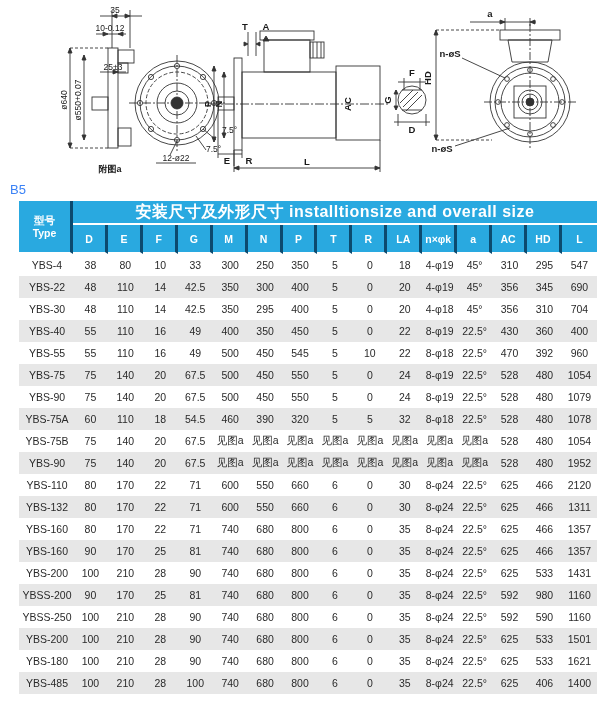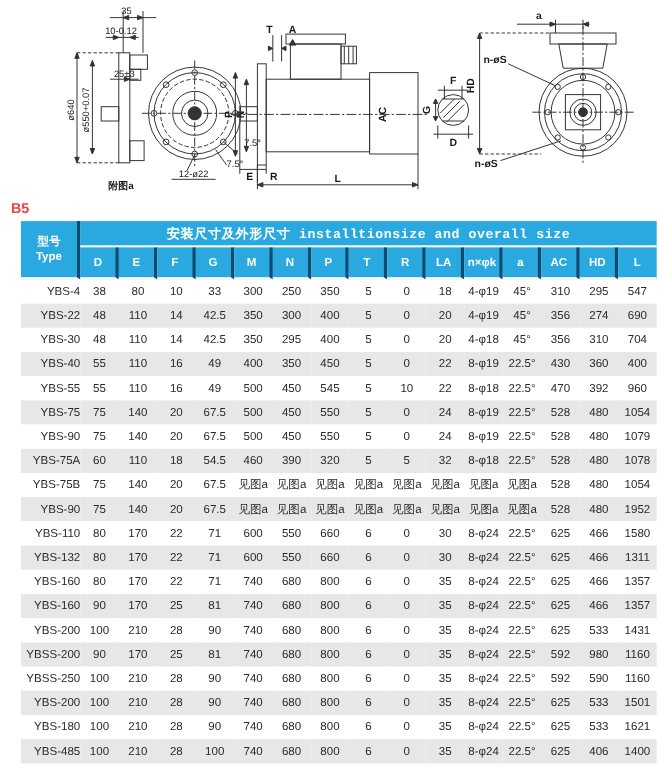--- a/index.html
+++ b/index.html
@@ -14,47 +14,47 @@
 
   
   .drawings { width: 600px; height: 180px; position: relative; }
   svg text { font-family: "Liberation Sans", sans-serif; fill: #1a1a1a; }
   .dim { font-size: 8.5px; }
   .dim-big { font-size: 9.5px; font-weight: bold; }
   .cap { font-size: 9px; font-weight: bold; }
 
   
   .section-label {
-    font-size: 13px; font-weight: bold; color: #ef4444;
+    font-size: 13px; font-weight: normal; color: #3b82f6;
     margin: 2px 0 4px 10px;
   }
 
   
   table.dim-table {
     border-collapse: separate; border-spacing: 0;
     table-layout: fixed;
     width: 578px; margin-left: 19px;
     font-size: 10.5px;
   }
   table.dim-table col.c-type { width: 54px; }
   thead th {
     background: #29a9e0; color: #ffffff;
     font-weight: bold; text-align: center;
     border-right: 3px solid #0c4a6e; border-bottom: 2px solid #ffffff;
     vertical-align: middle;
   }
-  thead th.title-cell { height: 24px; font-size: 12px; letter-spacing: 0.5px; border-right: none; font-family: Liberation Mono, monospace; }
+  thead th.title-cell { height: 24px; font-size: 16px; letter-spacing: 0.5px; border-right: none; }
   thead th.type-head { font-size: 10.5px; line-height: 1.15; }
   thead tr.col-row th { height: 29px; font-size: 10.5px; font-weight: bold; }
   thead tr.col-row th:last-child { border-right: none; }
   tbody td {
     text-align: center; height: 22px;
     color: #2a2a2a; white-space: nowrap; overflow: visible;
   }
-  tbody td.type-cell { text-align: right; padding-left: 2px; }
+  tbody td.type-cell { text-align: center; padding-left: 2px; }
   tbody tr:nth-child(even) { background: #e7e7e7; }
   tbody tr:nth-child(odd) { background: #ffffff; }
 </style>
 </head>
 <body>
 
 <div class="page">
 
   <div class="drawings">
     <svg width="600" height="180" viewBox="0 0 600 180">
@@ -300,21 +300,21 @@
           <td>42.5</td>
           <td>350</td>
           <td>300</td>
           <td>400</td>
           <td>5</td>
           <td>0</td>
           <td>20</td>
           <td>4-φ19</td>
           <td>45°</td>
           <td>356</td>
-          <td>274</td>
+          <td>345</td>
           <td>690</td>
         </tr>
         <tr>
           <td class="type-cell">YBS-30</td>
           <td>48</td>
           <td>110</td>
           <td>14</td>
           <td>42.5</td>
           <td>350</td>
           <td>295</td>
@@ -463,21 +463,21 @@
           <td>600</td>
           <td>550</td>
           <td>660</td>
           <td>6</td>
           <td>0</td>
           <td>30</td>
           <td>8-φ24</td>
           <td>22.5°</td>
           <td>625</td>
           <td>466</td>
-          <td>1580</td>
+          <td>2120</td>
         </tr>
         <tr>
           <td class="type-cell">YBS-132</td>
           <td>80</td>
           <td>170</td>
           <td>22</td>
           <td>71</td>
           <td>600</td>
           <td>550</td>
           <td>660</td>

